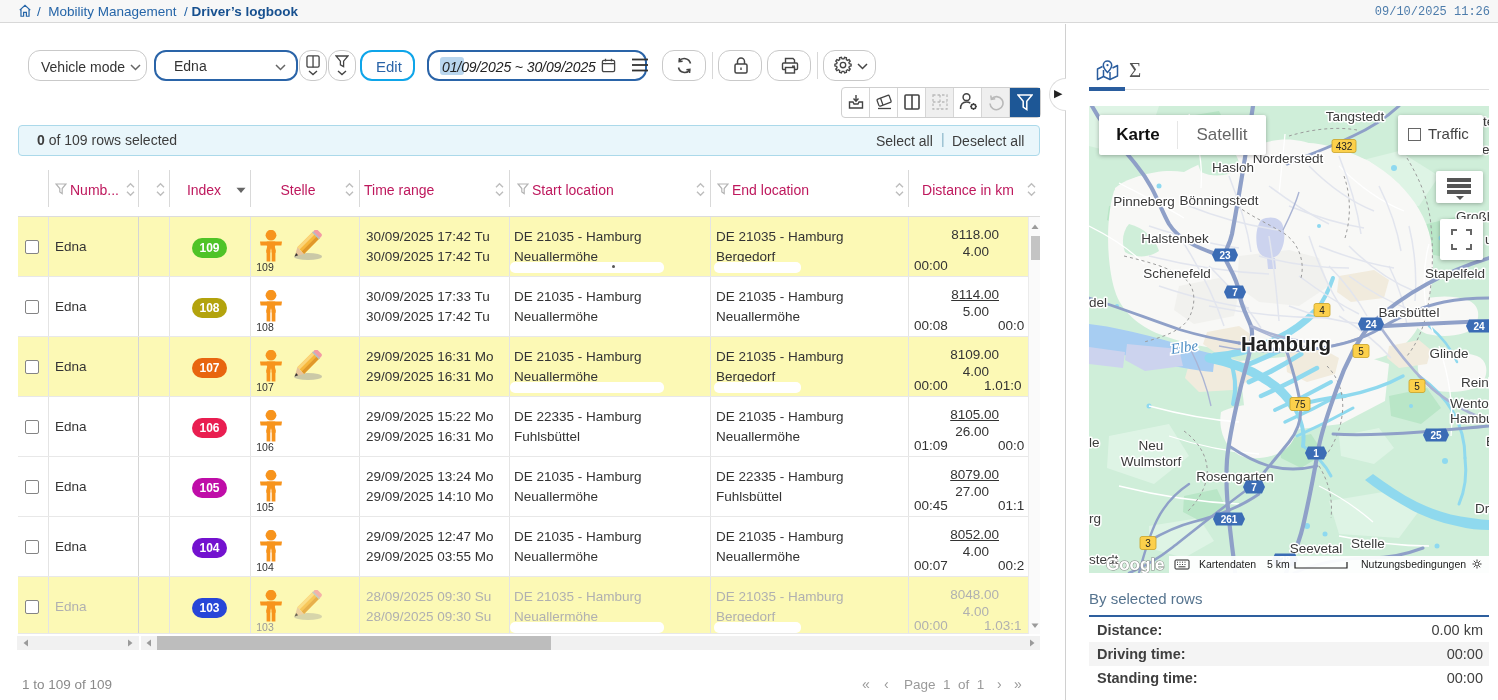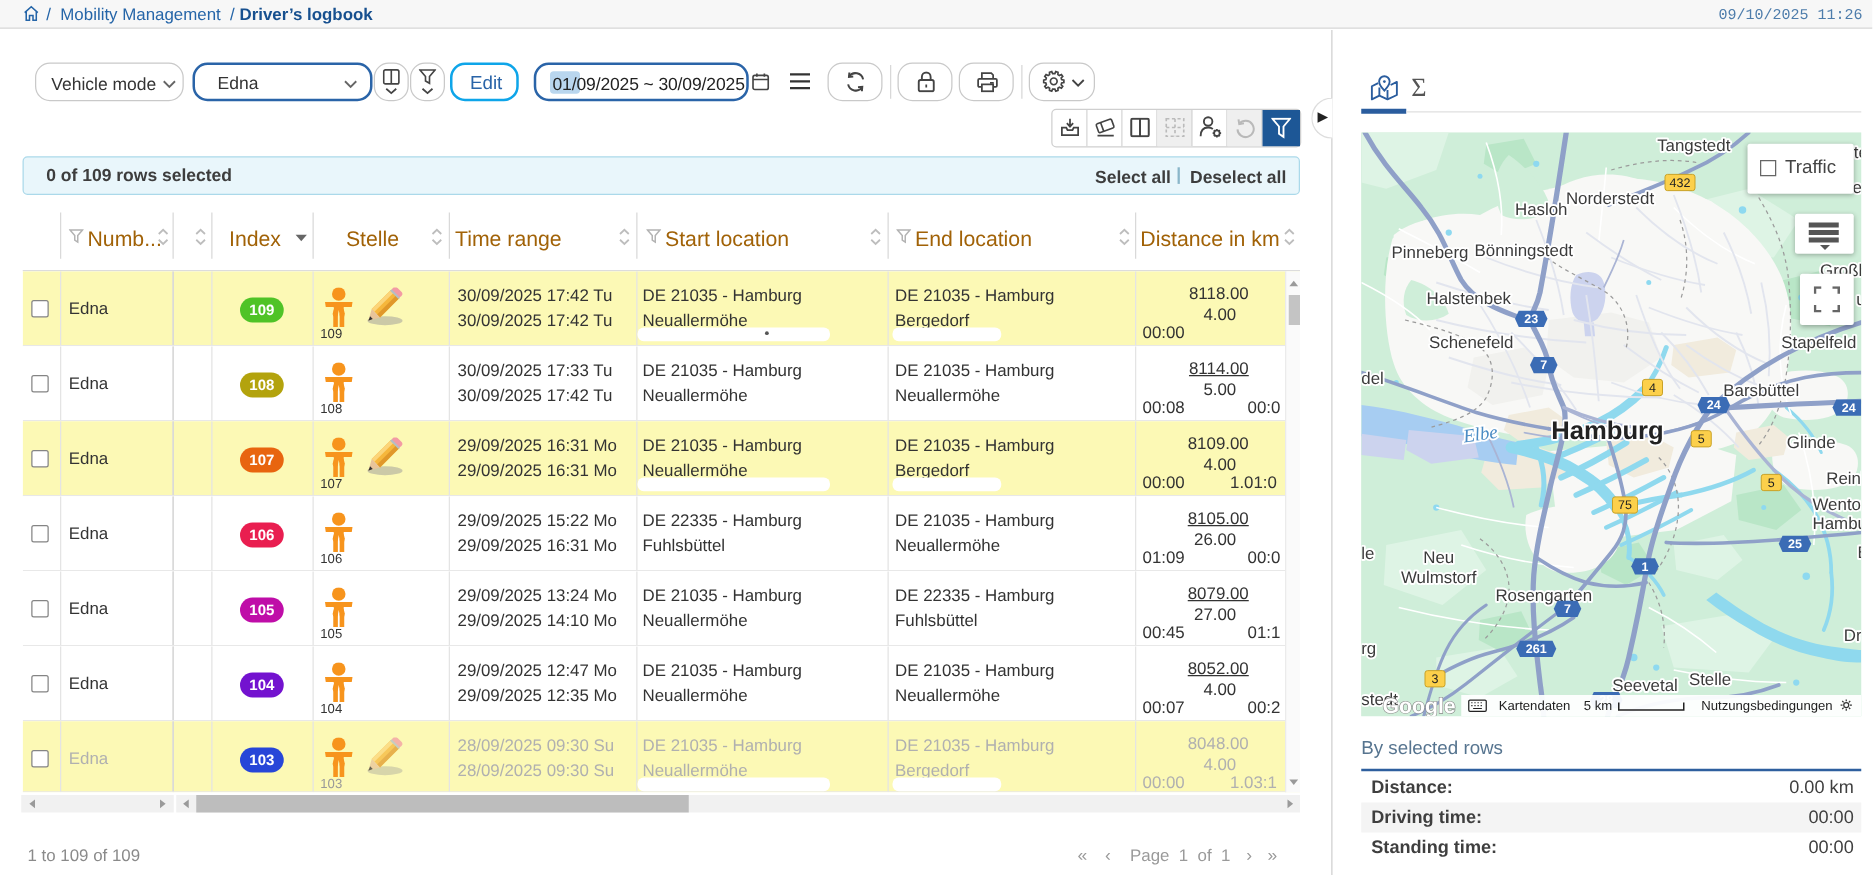--- a/index.html
+++ b/index.html
@@ -22,24 +22,24 @@
   .btn { position:absolute; top:50px; height:31px; border:1px solid #c9c9c9; border-radius:12px; background:#fff; }
   .blueb { border:2px solid #2a64a8; }
   .sel-lbl { position:absolute; top:8px; left:13px; font-size:14px; color:#333; }
 
   
   #tb2 { position:absolute; left:841px; top:87px; width:200px; height:31px; border:1px solid #cfcfcf; border-radius:4px; background:#fff; }
   .tb2c { position:absolute; top:0; width:28px; height:29px; border-right:1px solid #d6d6d6; }
   .tb2dis { background:#efefef; }
 
   
-  #selbar { position:absolute; left:18px; top:125px; width:1022px; height:31px; background:#e9f6fb; border:1px solid #abd9ea; border-radius:4px; font-size:14px; color:#3d3d3d;font-weight:bold; }
+  #selbar { position:absolute; left:18px; top:125px; width:1022px; height:31px; background:#e9f6fb; border:1px solid #abd9ea; border-radius:4px; font-size:14px; color:#3d3d3d; }
 
   
-  .ht { position:absolute; font-size:17px; color:#a16207; }
+  .ht { position:absolute; font-size:14px; color:#be185d; }
   .ct { position:absolute; font-size:13.5px; color:#333; white-space:nowrap; }
   .gray .ct, .grayt { color:#b0b0b0 !important; }
   .vline { position:absolute; width:1px; background:#e4e4e4; }
   .hline { position:absolute; height:1px; background:#e8e8e8; }
   .cbx { position:absolute; left:7px; width:14px; height:14px; border:1.5px solid #848484; border-radius:2px; background:#fff; }
   .badge { position:absolute; left:174px; width:35px; height:20px; border-radius:10px; color:#fff; font-size:12px; font-weight:bold; text-align:center; line-height:20px; }
   .redact { position:absolute; background:#fff; border-radius:5px; }
 
   
   #sumhead { position:absolute; left:1089px; top:590px; font-size:15px; color:#56748f; }
@@ -87,21 +87,21 @@
     <svg class="abs" style="left:6px;top:4px" width="14" height="13" viewBox="0 0 14 13">
         <path d="M1 1 H13 L8.6 6.2 V11.6 L5.4 9.8 V6.2 Z" fill="none" stroke="#444" stroke-width="1.3"></path>
       </svg>
     <svg class="abs" style="left:8px;top:19px" width="10" height="6" viewBox="0 0 10 6">
         <path d="M1 1 L5 4.5 L9 1" fill="none" stroke="#444" stroke-width="1.4"></path>
       </svg>
   </div>
   <div class="btn" style="left:360px;width:55px;border:2px solid #0ea5e9;">
     <div style="position:absolute;left:14px;top:6px;font-size:15px;color:#2a64a8;">Edit</div>
   </div>
-  <div class="btn blueb" style="left:427px;width:172px;">
+  <div class="btn blueb" style="left:427px;width:220px;font-style:italic;">
     <div style="position:absolute;left:11px;top:5px;width:24px;height:18px;background:#b9d6ee;border-radius:3px;"></div>
     <div style="position:absolute;left:13px;top:7px;font-size:14px;letter-spacing:-0.1px;color:#222;">01/09/2025 ~ 30/09/2025</div>
     <svg class="abs" style="left:172px;top:6px" width="15" height="15" viewBox="0 0 16 16">
         <rect x="1.5" y="2.5" width="13" height="12" rx="1.5" fill="none" stroke="#444" stroke-width="1.4"></rect>
         <line x1="1.5" y1="6" x2="14.5" y2="6" stroke="#444" stroke-width="1.4"></line>
         <line x1="4.8" y1="0.8" x2="4.8" y2="3.6" stroke="#444" stroke-width="1.4"></line>
         <line x1="11.2" y1="0.8" x2="11.2" y2="3.6" stroke="#444" stroke-width="1.4"></line>
       </svg>
   </div>
   <svg class="abs" style="left:631px;top:57px" width="18" height="16" viewBox="0 0 18 16">
@@ -469,21 +469,21 @@
 <div class="badge" style="top:21px;background:#7312cf;">104</div>
 <svg style="position:absolute;left:238px;top:13px;" width="30" height="33" viewBox="0 0 30 33">
               <circle cx="15" cy="5.2" r="5.4" fill="#f7941d"></circle>
               <path d="M4 11.5 H26 L25.4 15.5 H18.6 L20 21.5 H16.8 L15 16.5 L13.2 21.5 H10 L11.4 15.5 H4.6 Z" fill="#f7941d"></path>
               <path d="M10.8 11.5 H19.2 V16 H10.8 Z" fill="#f7941d"></path>
               <path d="M11.6 15 H18.4 L19.6 23 H15.9 L15 18 L14.1 23 H10.4 Z" fill="#f7941d"></path>
               <path d="M10.6 21 H14.3 V31.5 H10.6 Z M15.7 21 H19.4 V31.5 H15.7 Z" fill="#f7941d"></path>
             </svg>
 <div style="position:absolute;left:226px;top:44px;width:42px;text-align:center;font-size:10.5px;color:#333;">104</div>
 <div class="ct" style="left:348px;top:12px;color:#333">29/09/2025 12:47 Mo</div>
-<div class="ct" style="left:348px;top:32px;color:#333">29/09/2025 12:35 Mo</div>
+<div class="ct" style="left:348px;top:32px;color:#333">29/09/2025 03:55 Mo</div>
 <div class="ct" style="left:496px;top:12px;color:#333">DE 21035 - Hamburg</div>
 <div class="ct" style="left:496px;top:32px;color:#333">Neuallermöhe</div>
 <div class="ct" style="left:698px;top:12px;color:#333">DE 21035 - Hamburg</div>
 <div class="ct" style="left:698px;top:32px;color:#333">Neuallermöhe</div>
 <div class="ct" style="left:881px;top:10px;width:100px;text-align:right;text-decoration:underline;color:#333">8052.00</div>
 <div class="ct" style="left:881px;top:26.5px;width:90px;text-align:right;color:#333">4.00</div>
 <div class="ct" style="left:896px;top:41px;color:#333">00:07</div>
 <div class="ct" style="left:980px;top:41px;color:#333">00:2</div>
 </div>
 <div class="gray" style="position:absolute;left:0;top:360px;width:1022px;height:57px;background:#fcf9b5;overflow:hidden;">
@@ -837,20 +837,25 @@
 <text x="110" y="462" font-size="10.5" fill="#222" font-family="Liberation Sans, sans-serif">Kartendaten</text>
 <text x="178" y="462" font-size="10.5" fill="#222" font-family="Liberation Sans, sans-serif">5 km</text>
 <path d="M206 456 v6 h52 v-6" fill="none" stroke="#222" stroke-width="1.2"></path>
 <text x="272" y="462" font-size="10.5" fill="#222" font-family="Liberation Sans, sans-serif">Nutzungsbedingungen</text>
 <g transform="translate(383,453)">
           <circle cx="5" cy="5" r="2" fill="none" stroke="#333" stroke-width="1"></circle>
           <path d="M5 0.5 V2 M5 8 V9.5 M0.5 5 H2 M8 5 H9.5 M1.8 1.8 L2.9 2.9 M7.1 7.1 L8.2 8.2 M8.2 1.8 L7.1 2.9 M2.9 7.1 L1.8 8.2" stroke="#333" stroke-width="1"></path>
         </g>
 <text x="17" y="464" font-size="17" font-weight="bold" fill="#ffffff" font-family="Liberation Sans, sans-serif" stroke="#8a8a8a" stroke-width="1" letter-spacing="0" paint-order="stroke">Google</text>
 </svg>
+<div style="position:absolute;left:10px;top:9px;width:167px;height:40px;background:#fff;box-shadow:0 1px 4px rgba(0,0,0,0.3);border-radius:2px;">
+        <div style="position:absolute;left:0;top:0;width:78px;height:40px;font-size:17px;font-weight:bold;color:#111;text-align:center;line-height:40px;">Karte</div>
+        <div style="position:absolute;left:78px;top:6px;width:1px;height:28px;background:#e6e6e6;"></div>
+        <div style="position:absolute;left:79px;top:0;width:88px;height:40px;font-size:17px;color:#666;text-align:center;line-height:40px;">Satellit</div>
+      </div>
 <div style="position:absolute;left:309px;top:9px;width:85px;height:40px;background:#fff;box-shadow:0 1px 4px rgba(0,0,0,0.3);border-radius:2px;">
         <div style="position:absolute;left:10px;top:13px;width:13px;height:13px;border:1.5px solid #666;background:#fff;"></div>
         <div style="position:absolute;left:30px;top:10px;font-size:15px;color:#444;">Traffic</div>
       </div>
 <div style="position:absolute;left:347px;top:65px;width:47px;height:32px;background:#fff;box-shadow:0 1px 4px rgba(0,0,0,0.3);border-radius:2px;">
         <div style="position:absolute;left:11px;top:7px;width:24px;height:4px;background:#555;"></div>
         <div style="position:absolute;left:11px;top:13px;width:24px;height:4px;background:#555;"></div>
         <div style="position:absolute;left:11px;top:19px;width:24px;height:4px;background:#555;"></div>
         <div style="position:absolute;left:20px;top:25px;width:0;height:0;border-left:4px solid transparent;border-right:4px solid transparent;border-top:4px solid #555;"></div>
       </div>

